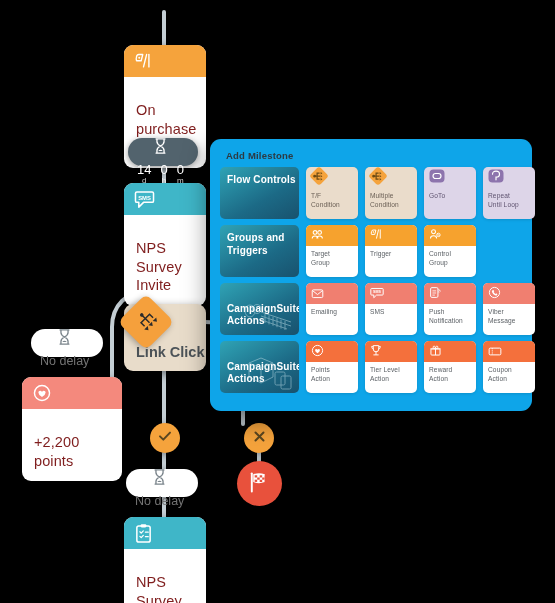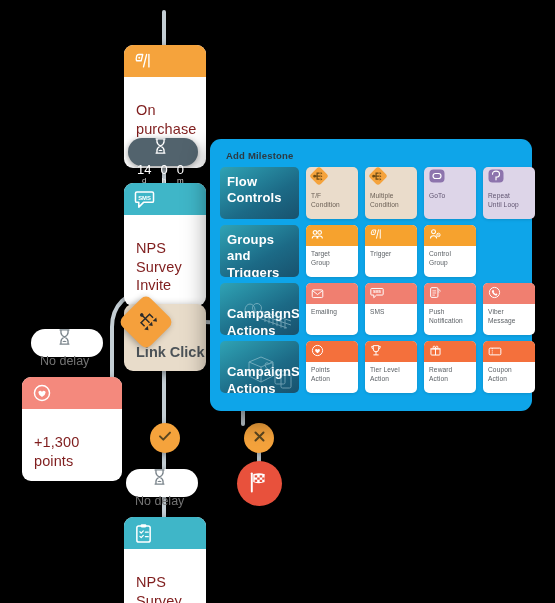--- a/index.html
+++ b/index.html
@@ -94,21 +94,21 @@
     font-size: 9.5px; font-weight: bold; color: #2d3a42;
     letter-spacing: .2px;
     padding: 2px 0 6px 6px;
   }
   .prow { display: flex; gap: 7px; margin-bottom: 6px; height: 52px; }
   .cat {
     width: 79px; flex: 0 0 79px;
     border-radius: 5px;
     background: linear-gradient(150deg, #2fa3b5 0%, #1c6a86 60%, #18526e 100%);
     color: #fff;
-    font-size: 13px; font-weight: bold;
+    font-size: 10px; font-weight: bold;
     line-height: 1.25;
     padding: 7px 0 0 7px;
     position: relative;
     overflow: hidden;
     white-space: pre-line;
     letter-spacing: .15px;
   }
   .cat .art { position: absolute; right: 2px; bottom: 0px; opacity: .5; }
   .tiles { display: flex; gap: 7px; flex: 1; }
   .tile {
@@ -249,21 +249,21 @@
 
   <div class="node" style="left:22px; top:377px; width:100px;">
     <div class="hdr" style="background:#f4897d;">
       <span>
         <svg width="20" height="20" viewBox="0 0 22 22">
           <circle cx="11" cy="11" r="8.3" fill="none" stroke="#fff" stroke-width="1.6"></circle>
           <path d="M11 15.5 q-4-2.6 -4-5 q0-2 2-2 q1.4 0 2 1.4 q0.6-1.4 2-1.4 q2 0 2 2 q0 2.4 -4 5 z" fill="#fff"></path>
         </svg>
       </span>
     </div>
-    <div class="body">+1,300 points</div>
+    <div class="body">+2,200 points</div>
   </div>
 
   <div class="circ" style="left:150px; top:423px; width:30px; height:30px; background:#f5a33c;">
     <span>
       <svg width="16" height="16" viewBox="0 0 16 16">
         <path d="M3 8.4 L6.3 11.6 L13 4.6" fill="none" stroke="#5a4620" stroke-width="2" stroke-linecap="round" stroke-linejoin="round"></path>
       </svg>
     </span>
   </div>
 

